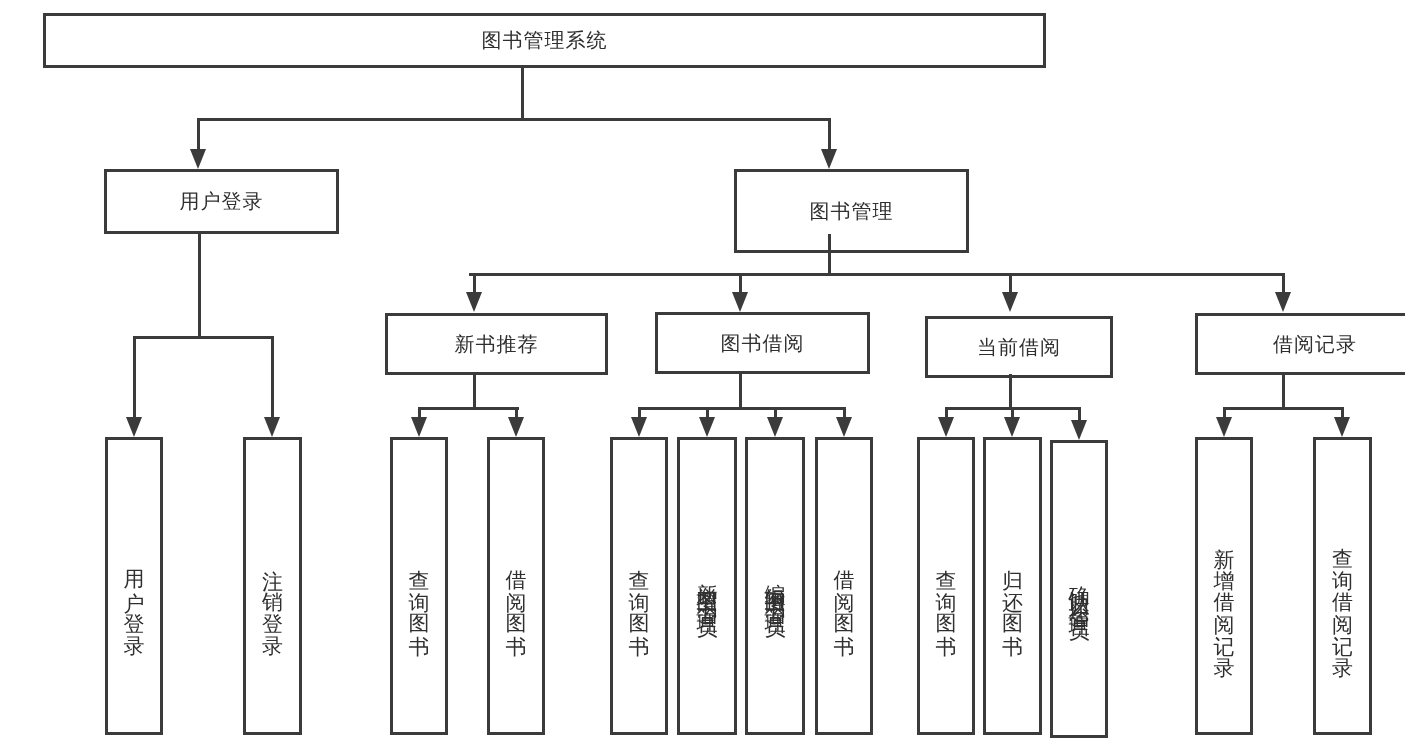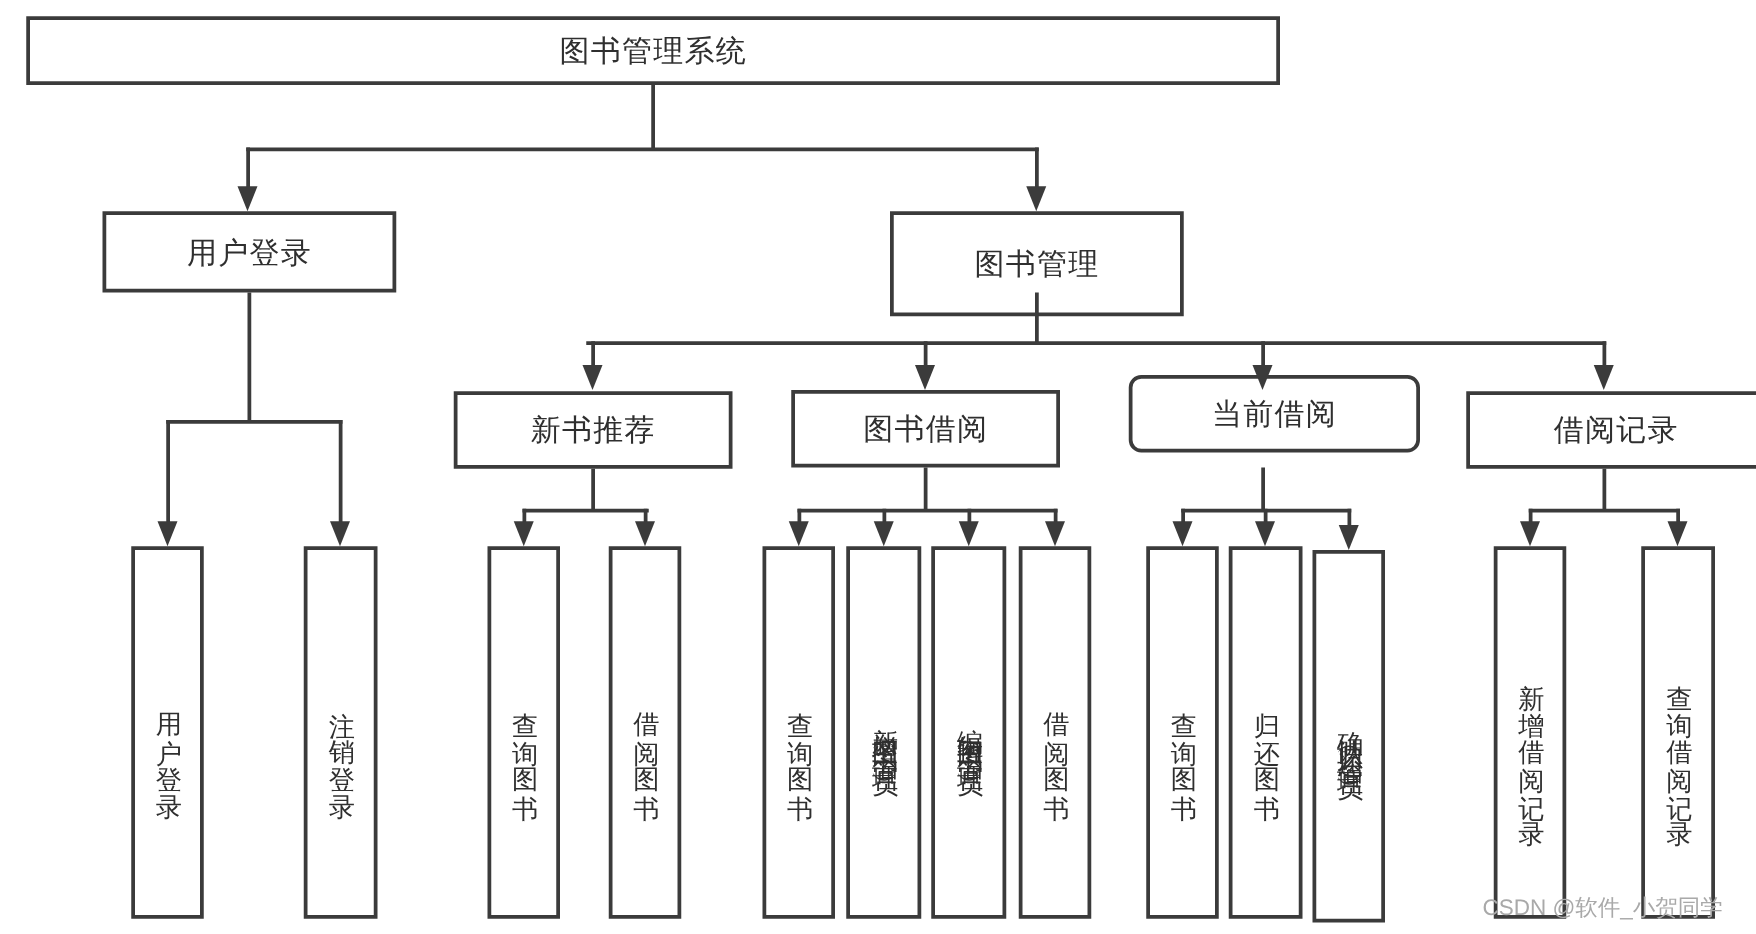--- a/index.html
+++ b/index.html
@@ -10,21 +10,21 @@
     position:relative; width:1405px; height:747px; overflow:hidden;
     background:var(--background);
     font-family:"Liberation Sans", sans-serif;
   }
   .box{
     position:absolute; box-sizing:border-box;
     border:3px solid var(--line); background:var(--background);
     display:flex; align-items:center; justify-content:center;
     color:var(--text);
   }
-  .hbox{ font-size:24px; letter-spacing:1px; }
+  .hbox{ font-size:20px; letter-spacing:1px;margin-left:22px; }
   .leaf{
     writing-mode:vertical-rl; text-orientation:mixed;
     font-size:21px; top:437px; width:58px; height:298px;
   }
   .leaf-s{ letter-spacing:22px; padding-top:22px; }
   .leaf-l{ letter-spacing:5px;  padding-top:5px;  }
   .v{ position:absolute; width:3px; background:var(--line); }
   .h{ position:absolute; height:3px; background:var(--line); }
   .ah{
     position:absolute; width:0; height:0;
@@ -41,21 +41,21 @@
 
 <div id="canvas">
 
   <div class="box hbox" style="left:21px;top:13px;width:1003px;height:55px;">图书管理系统</div>
 
   <div class="box hbox" style="left:82px;top:169px;width:235px;height:65px;">用户登录</div>
   <div class="box hbox" style="left:712px;top:169px;width:235px;height:84px;">图书管理</div>
 
   <div class="box hbox" style="left:633px;top:312px;width:215px;height:62px;">图书借阅</div>
   <div class="box hbox" style="left:363px;top:313px;width:223px;height:62px;">新书推荐</div>
-  <div class="box hbox" style="left:903px;top:300px;width:233px;height:62px;border-radius:10px;">当前借阅</div>
+  <div class="box hbox" style="left:903px;top:316px;width:188px;height:62px;">当前借阅</div>
   <div class="box hbox" style="left:1173px;top:313px;width:240px;height:62px;">借阅记录</div>
 
   <div class="box leaf leaf-s" style="left:105px;">用户登录</div>
   <div class="box leaf leaf-s" style="left:243px;width:59px;">注销登录</div>
   <div class="box leaf leaf-s" style="left:390px;">查询图书</div>
   <div class="box leaf leaf-s" style="left:487px;">借阅图书</div>
   <div class="box leaf leaf-s" style="left:610px;">查询图书</div>
   <div class="box leaf leaf-l" style="left:677px;width:60px;">新增图书（管理员）</div>
   <div class="box leaf leaf-l" style="left:745px;width:60px;">编辑图书（管理员）</div>
   <div class="box leaf leaf-s" style="left:815px;">借阅图书</div>
@@ -117,14 +117,13 @@
   <div class="v" style="left:1078px;top:407px;height:15px;"></div>
   <div class="ah" style="left:1071px;top:420px;"></div>
 
   <div class="v" style="left:1282px;top:375px;height:34px;"></div>
   <div class="h" style="left:1223px;top:407px;width:121px;"></div>
   <div class="v" style="left:1223px;top:407px;height:12px;"></div>
   <div class="ah" style="left:1216px;top:417px;"></div>
   <div class="v" style="left:1341px;top:407px;height:12px;"></div>
   <div class="ah" style="left:1334px;top:417px;"></div>
 
-  <div class="watermark">CSDN @软件_小贺同学</div>
 </div>
 
 </body></html>

